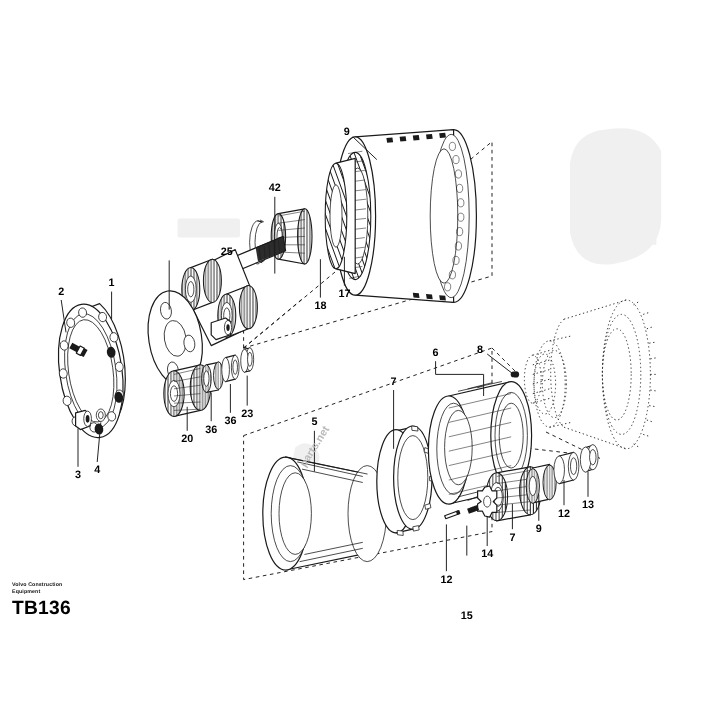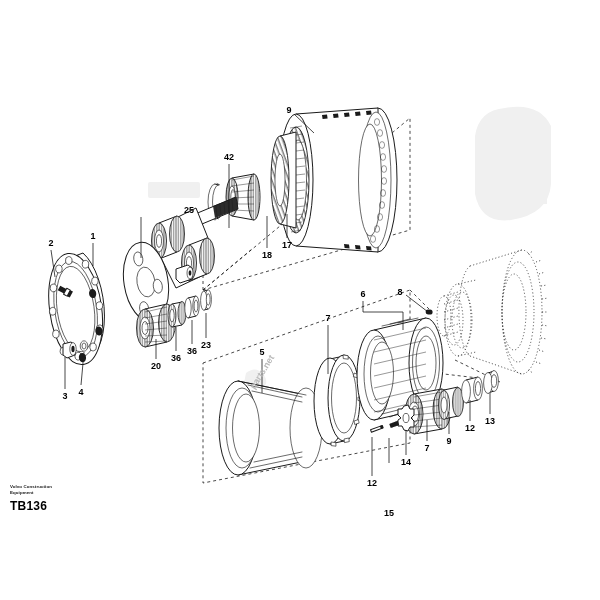--- a/index.html
+++ b/index.html
@@ -5,21 +5,21 @@
 <style>
   html,body{margin:0;padding:0;background:#ffffff;}
   body{width:600px;height:600px;overflow:hidden;
        font-family:"Liberation Sans",sans-serif;color:#000;}
   #sheet{position:relative;width:600px;height:600px;background:#fff;}
   #diagram{position:absolute;left:0;top:0;width:600px;height:600px;}
 
   .brand{position:absolute;left:10px;top:484px;width:160px;}
   .brand .b1{font-size:4.4px;font-weight:bold;letter-spacing:.1px;line-height:1.35;
              white-space:nowrap;color:#111;}
-  .brand .b2{font-size:12px;font-weight:bold;margin-top:3px;letter-spacing:.2px;color:#000;}
+  .brand .b2{font-size:16px;font-weight:bold;margin-top:3px;letter-spacing:.2px;color:#000;}
 
   .cal{position:absolute;font-size:9px;font-weight:bold;color:#000;
        line-height:1;letter-spacing:0;white-space:nowrap;
        transform:translate(-50%,-50%);}
   .wm{position:absolute;color:#b9b9b9;font-size:9px;font-weight:bold;
       white-space:nowrap;pointer-events:none;}
 </style>
 </head>
 <body>
 

